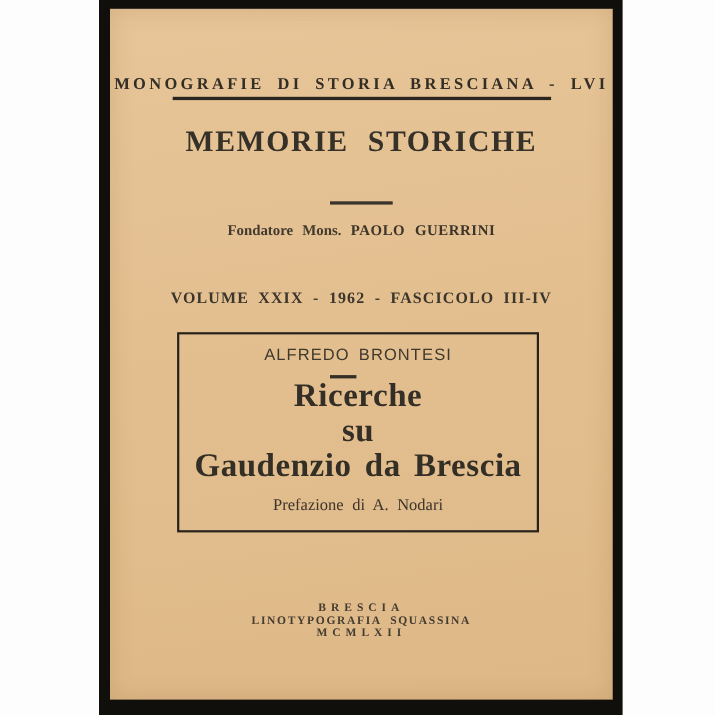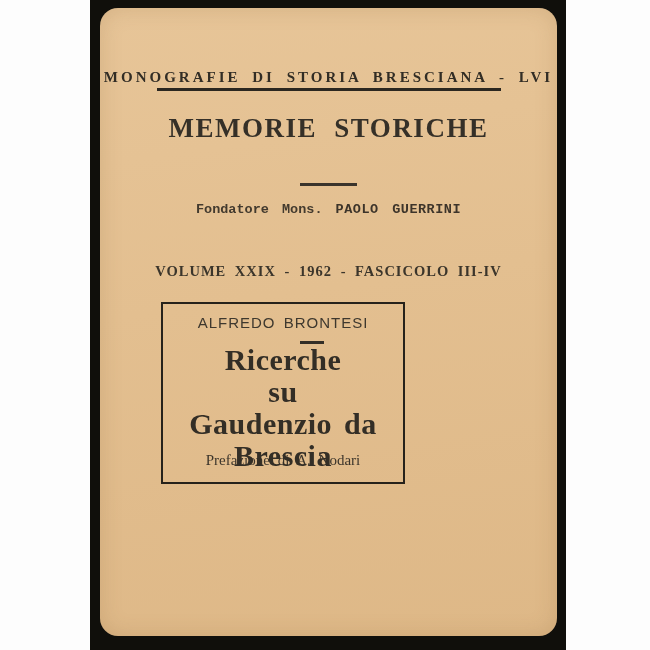--- a/index.html
+++ b/index.html
@@ -28,21 +28,20 @@
   }
   
   .cover {
     position: absolute;
     left: 10px;
     top: 8px;
     width: 457px;
     height: 628px;
     background: linear-gradient(172deg, #e7c598 0%, #e3bf90 45%, #deb887 100%);
     box-shadow: inset 0 0 22px rgba(120, 85, 40, 0.18);
-    border-radius: 18px;
   }
   .abs {
     position: absolute;
     left: 0;
     width: 100%;
     text-align: center;
   }
   
   .series-banner {
     top: 61px;
@@ -75,21 +74,21 @@
     position: absolute;
     top: 175px;
     left: 200px;
     width: 57px;
     height: 2.5px;
     background: #3a342c;
   }
   
   .founder-line {
     top: 194px;
-    font-family: Liberation Mono, monospace;
+    font-family: Liberation Serif, serif;
     font-size: 13.5px;
     font-weight: bold;
     word-spacing: 5px;
     color: #433a2e;
   }
   .founder-line .founder-name {
     letter-spacing: 0.5px;
     color: #3d342a;
   }
   
@@ -100,21 +99,21 @@
     letter-spacing: 1px;
     word-spacing: 4px;
     color: #3b352b;
     margin-top: 26px;
   }
   
   .title-box {
     position: absolute;
     left: 61px;
     top: 294px;
-    width: 244px;
+    width: 329px;
     height: 182px;
     border: 2px solid #26221b;
     box-sizing: border-box;
   }
   .box-author {
     top: 10px;
     font-family: "Liberation Sans", sans-serif;
     font-size: 15px;
     letter-spacing: 1px;
     word-spacing: 3px;
@@ -181,16 +180,21 @@
         <div class="abs box-author">ALFREDO BRONTESI</div>
         <div class="box-author-rule"></div>
         <div class="abs box-preface">Prefazione di A. Nodari</div>
         <div class="abs box-title">
           <span>Ricerche</span><br>
           <span>su</span><br>
           <span>Gaudenzio da Brescia</span>
         </div>
       </div>
 
+      <div class="abs imprint">
+        <span class="city">BRESCIA</span>
+        <span class="printer">LINOTYPOGRAFIA SQUASSINA</span>
+        <span class="year">MCMLXII</span>
+      </div>
 
     </div>
   </div>
 </div>
 
 </body></html>

